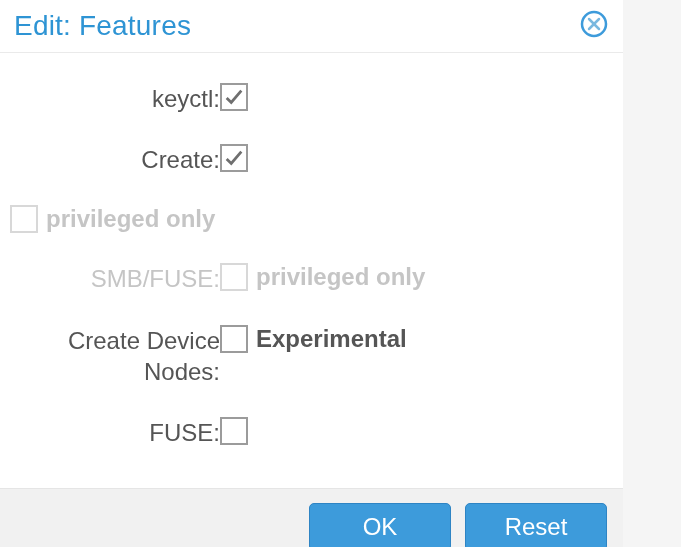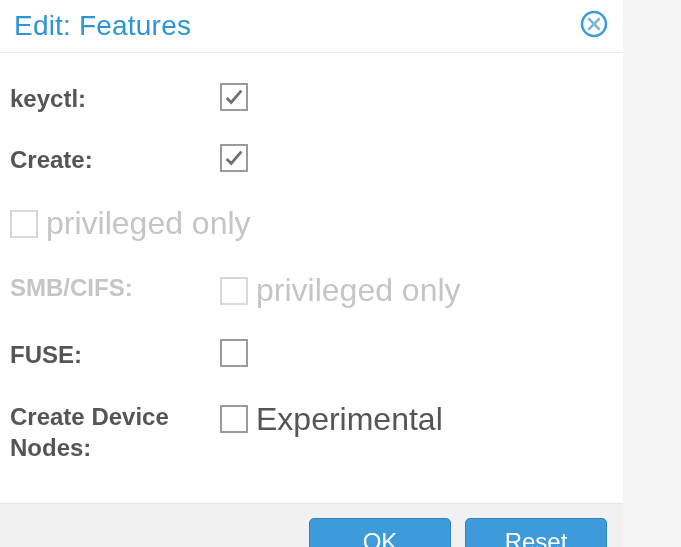--- a/index.html
+++ b/index.html
@@ -54,23 +54,24 @@
   }
   .form-row {
     display: flex;
     align-items: flex-start;
     margin-bottom: 30px;
   }
   .form-label {
     width: 210px;
     font-size: 24px;
     color: #555555;
-    font-weight: 700;
+    font-weight: 400;
     line-height: 1.3;
     padding-top: 0px;
+    text-align: right;
   }
   .form-label.disabled {
     color: #c5c5c5;
   }
   .form-control {
     display: flex;
     align-items: center;
     gap: 8px;
   }
   .checkbox {
@@ -88,23 +89,23 @@
   }
   .checkbox svg {
     width: 22px;
     height: 22px;
     display: none;
   }
   .checkbox.checked svg {
     display: block;
   }
   .hint-text {
-    font-size: 32px;
+    font-size: 24px;
     color: #c5c5c5;
-    font-weight: 400;
+    font-weight: 700;
   }
   .hint-text.normal {
     color: #555555;
   }
   .dialog-footer {
     display: flex;
     justify-content: flex-end;
     gap: 14px;
     padding: 14px 16px 16px 14px;
     background: #f1f1f1;
@@ -171,45 +172,45 @@
     <div class="form-row">
       <div class="form-control">
         <span class="checkbox disabled">
           
         </span>
         <span class="hint-text">privileged only</span>
       </div>
     </div>
 
     <div class="form-row">
-      <div class="form-label disabled">SMB/CIFS:</div>
+      <div class="form-label disabled">SMB/FUSE:</div>
       <div class="form-control">
         <span class="checkbox disabled">
           
         </span>
         <span class="hint-text">privileged only</span>
       </div>
     </div>
 
     <div class="form-row">
+      <div class="form-label">Create Device Nodes:</div>
+      <div class="form-control">
+        <span class="checkbox">
+          
+        </span>
+        <span class="hint-text normal">Experimental</span>
+      </div>
+    </div>
+
+    <div class="form-row">
       <div class="form-label">FUSE:</div>
       <div class="form-control">
         <span class="checkbox">
           
         </span>
-      </div>
-    </div>
-
-    <div class="form-row">
-      <div class="form-label">Create Device Nodes:</div>
-      <div class="form-control">
-        <span class="checkbox">
-          
-        </span>
-        <span class="hint-text normal">Experimental</span>
       </div>
     </div>
 
   </div>
 
   <div class="dialog-footer">
     <button class="btn">OK</button>
     <button class="btn">Reset</button>
   </div>
 

